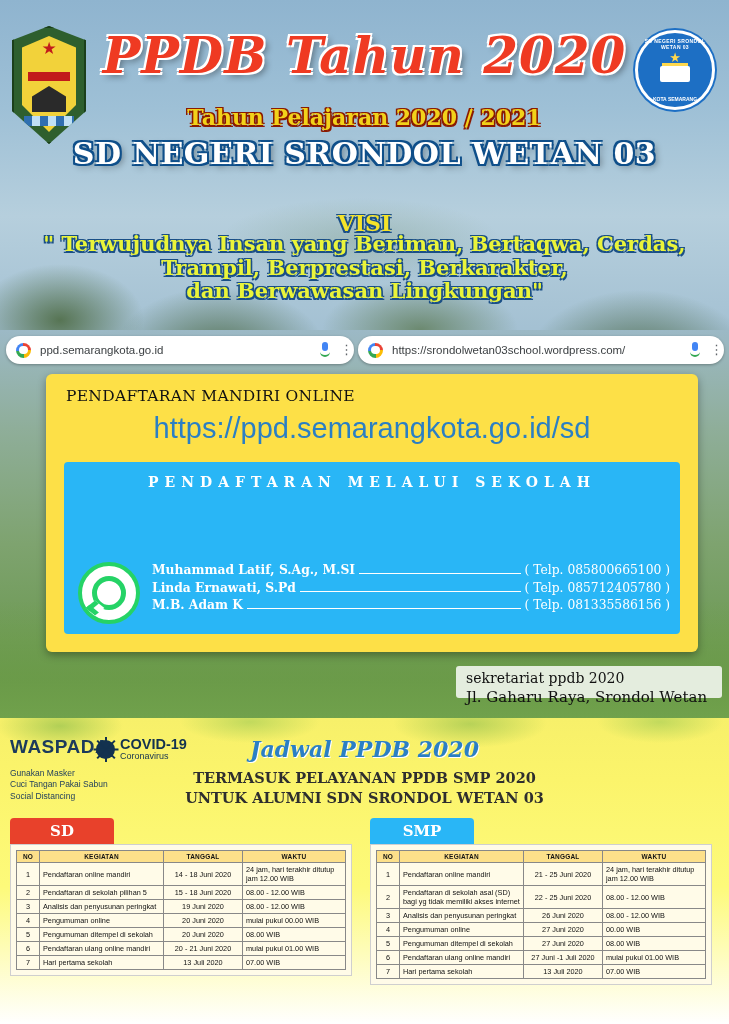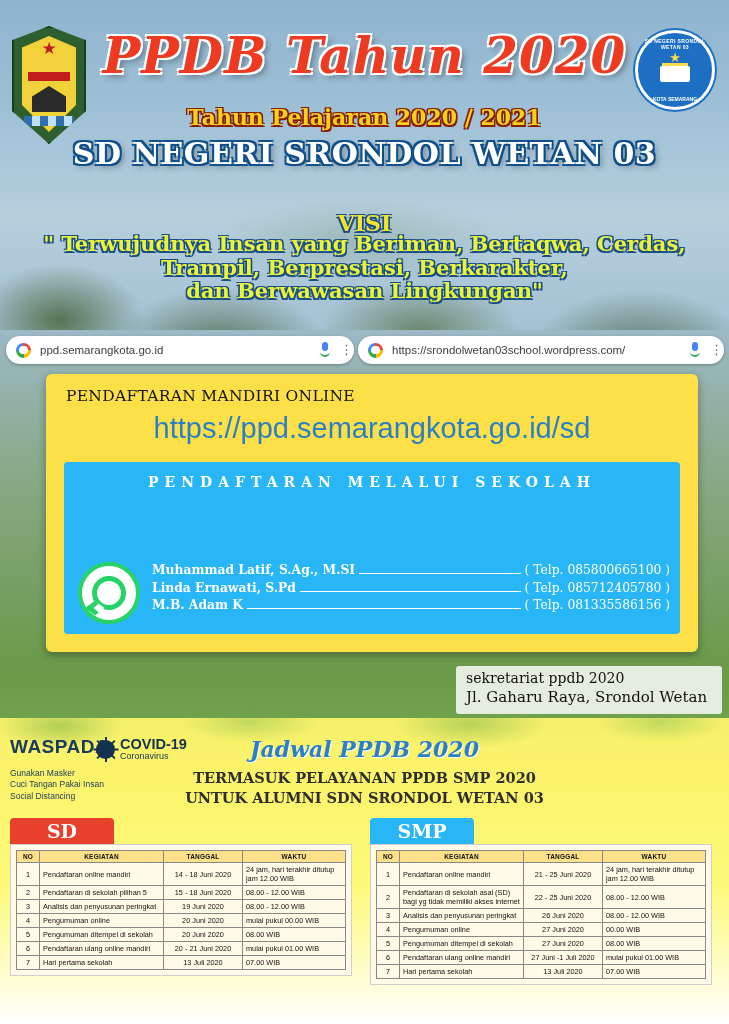--- a/index.html
+++ b/index.html
@@ -114,21 +114,21 @@
     border:5px solid #25d366;box-sizing:border-box;}
   .wa-c:after{content:"";position:absolute;left:7px;bottom:6px;width:12px;height:12px;background:#fff;
     border-left:5px solid #25d366;border-bottom:5px solid #25d366;transform:rotate(45deg) skew(-6deg,-6deg);box-sizing:border-box;}
   .contacts{position:absolute;left:88px;top:100px;width:518px;font-family:"DejaVu Serif", serif;font-size:12.3px;color:#fff;}
   .contacts .row{display:flex;align-items:baseline;margin-bottom:2.5px;white-space:nowrap;}
   .contacts .nm{flex:0 0 auto;font-weight:bold;}
   .contacts .dots{flex:1 1 auto;border-bottom:1px solid #fff;margin:0 4px 3px 4px;height:0;}
   .contacts .tp{flex:0 0 auto;}
 
   
-  .sek{position:absolute;left:456px;top:666px;width:266px;height:48px;background:rgba(255,255,255,.82);
+  .sek{position:absolute;left:456px;top:666px;width:266px;height:32px;background:rgba(255,255,255,.82);
     border-radius:3px;padding:4px 10px;box-sizing:border-box;font-family:"DejaVu Serif", serif;}
   .sek .l1{font-size:14px;color:#111;}
   .sek .l2{font-size:15px;color:#111;margin-top:2px;}
 
   
   .waspada{position:absolute;left:10px;top:736px;width:164px;}
   .waspada .w1{font-family:"Liberation Sans",sans-serif;font-weight:bold;font-size:19px;color:#1b3a5c;letter-spacing:.5px;}
   .waspada .w2{font-size:8.5px;color:#1b3a5c;line-height:1.35;margin-top:10px;}
   .covid{position:absolute;left:96px;top:736px;width:100px;}
   .virus{position:absolute;left:0;top:4px;width:19px;height:19px;border-radius:50%;background:#13324f;}
@@ -141,21 +141,21 @@
     font-weight:bold;font-style:italic;font-size:22px;color:#2b7fc4;text-shadow:1px 1px 0 #fff;}
   .jadwal-s{position:absolute;left:0;right:0;top:768px;text-align:center;font-family:"DejaVu Serif", serif;
     font-weight:bold;font-size:14.5px;color:#2e2e2e;line-height:1.35;}
   .jadwal-s span{display:block;}
 
   
   .tblwrap{position:absolute;top:818px;width:342px;}
   .tblwrap.sd{left:10px;}
   .tblwrap.smp{left:370px;}
   .tab-label{width:104px;height:26px;border-radius:4px 4px 0 0;display:flex;align-items:center;justify-content:center;
-    font-family:"DejaVu Serif", serif;font-weight:bold;font-size:19px;color:#fff;}
+    font-family:"DejaVu Serif", serif;font-weight:bold;font-size:15px;color:#fff;}
   .tab-label.red{background:#e8412b;}
   .tab-label.blue{background:#29b6f6;}
   .tbl-panel{background:#fff;border:1px solid #cfcfcf;padding:5px;box-sizing:border-box;}
   table{border-collapse:collapse;width:100%;font-family:"Liberation Sans", sans-serif;font-size:7.3px;color:#111;}
   th,td{border:1px solid #888;padding:2px 3px;vertical-align:middle;}
   thead th{background:#fde08a;font-weight:bold;text-align:center;font-size:6.5px;letter-spacing:.2px;}
   td.no{text-align:center;width:16px;}
   td.tgl{text-align:center;width:72px;}
   td.wkt{width:96px;}
   .panel-sd{background:#fffbe8;}
@@ -249,21 +249,21 @@
 
 <div class="sek">
   <div class="l1">sekretariat ppdb 2020</div>
   <div class="l2">Jl. Gaharu Raya, Srondol Wetan</div>
 </div>
 
 <div class="waspada">
   <div class="w1">WASPADA</div>
   <div class="w2">
     <div>Gunakan Masker</div>
-    <div>Cuci Tangan Pakai Insan</div>
+    <div>Cuci Tangan Pakai Sabun</div>
     <div>Social Distancing</div>
   </div>
 </div>
 <div class="covid">
   <div class="virus">
     <i style="transform:rotate(0deg)"></i>
       <i style="transform:rotate(45deg)"></i>
     <i style="transform:rotate(90deg)"></i>
       <i style="transform:rotate(135deg)"></i>
   </div>

